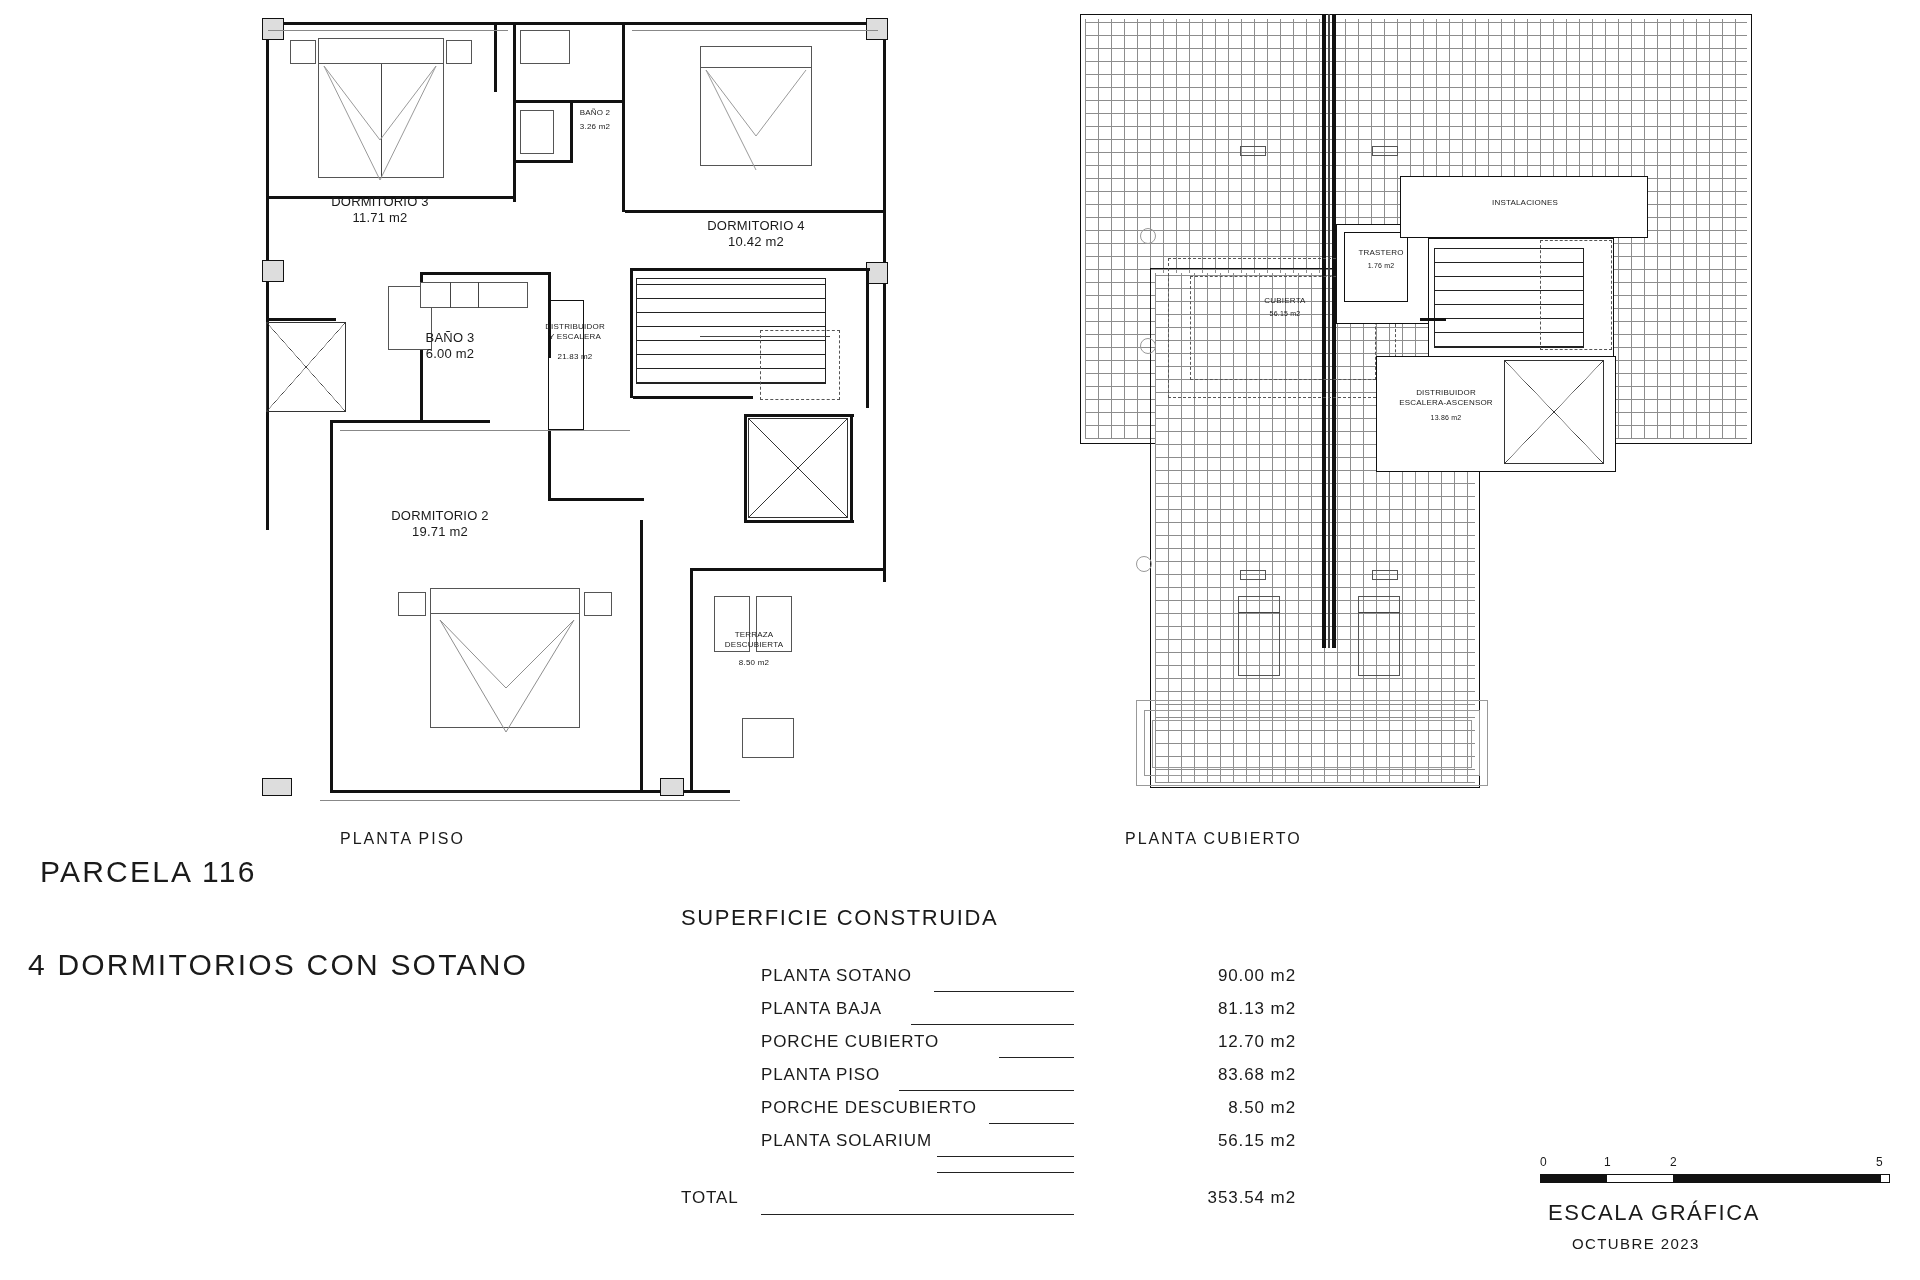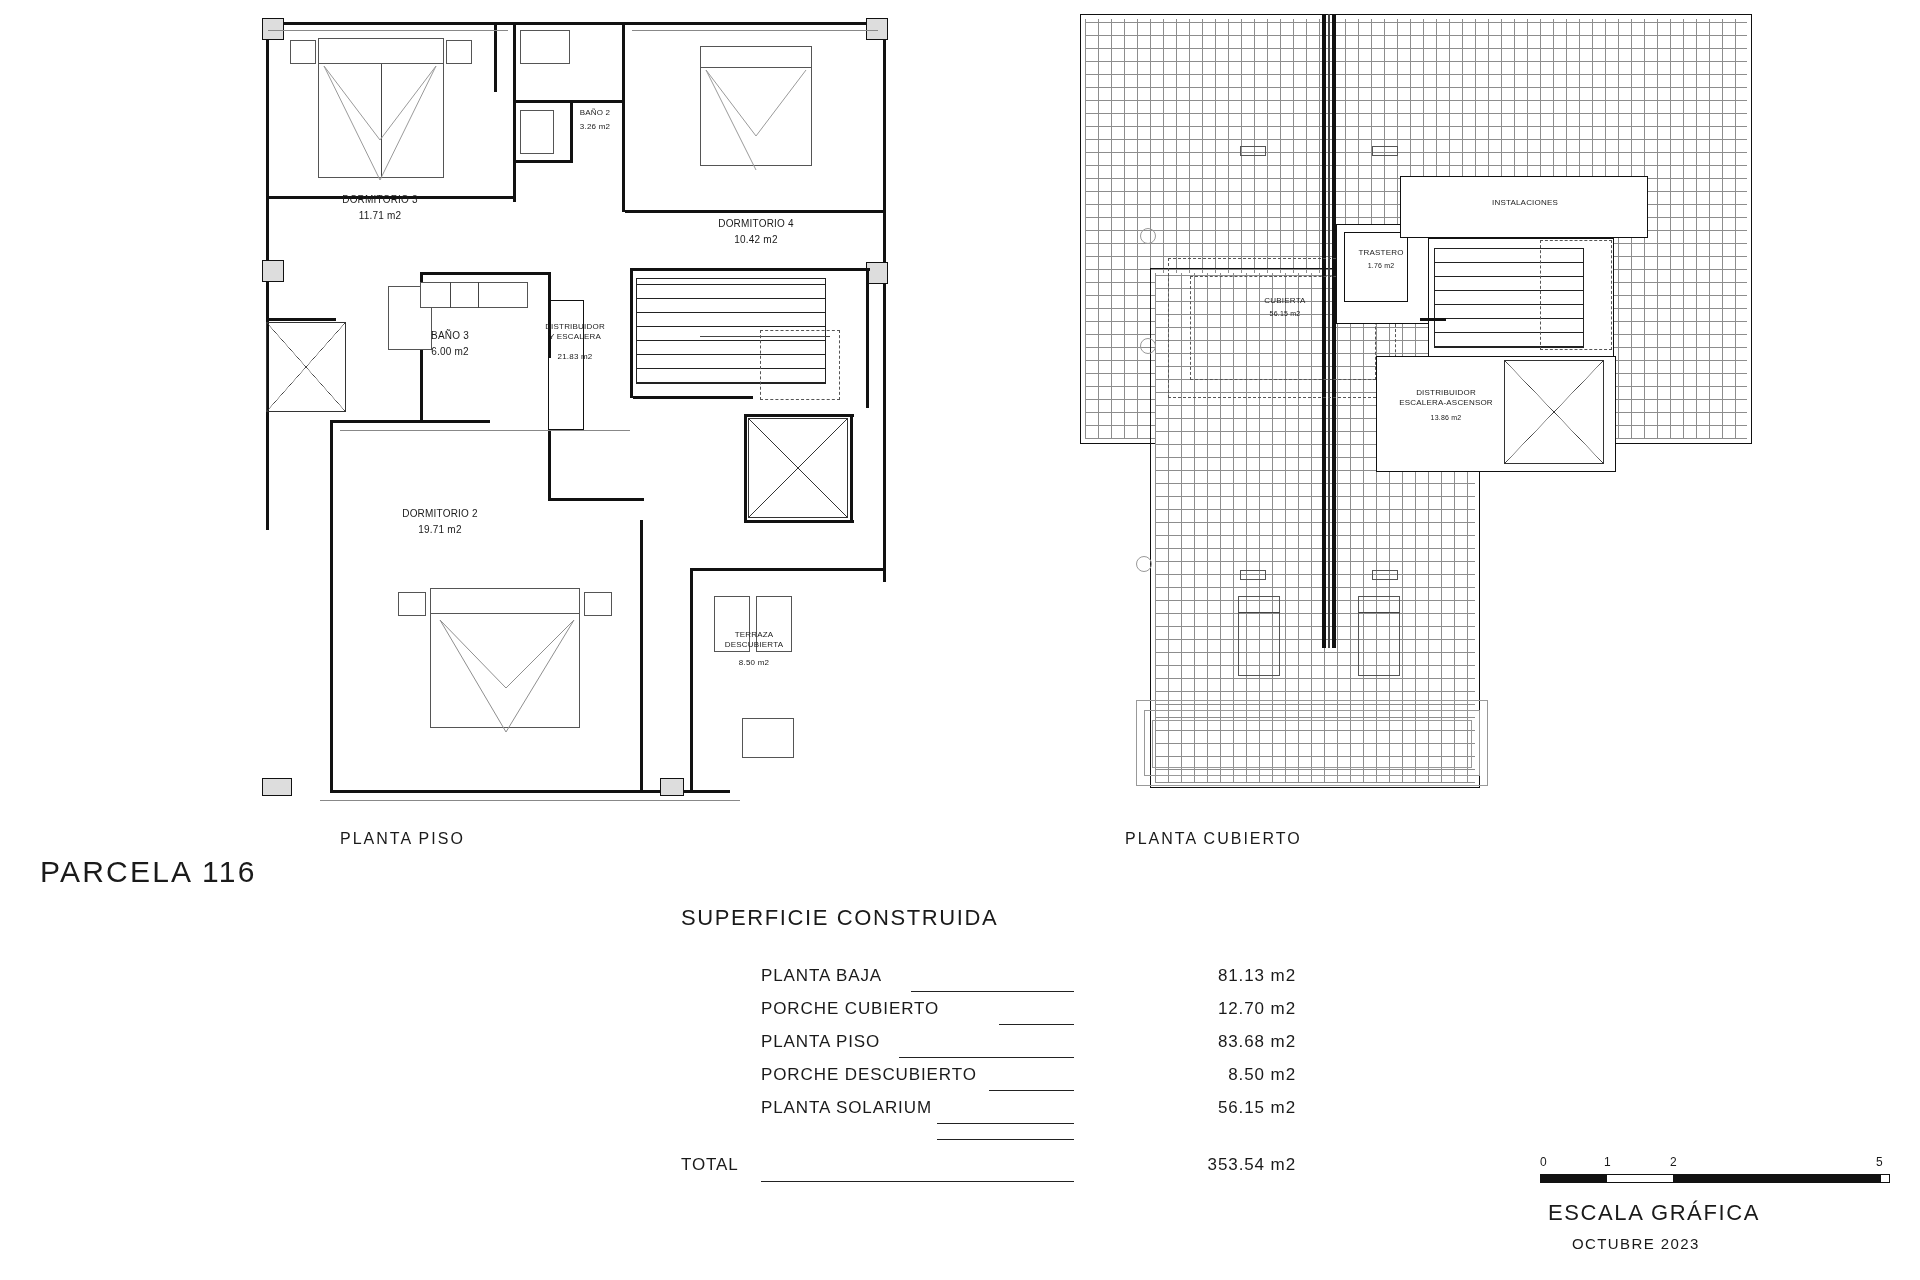--- a/index.html
+++ b/index.html
@@ -9,21 +9,21 @@
   
   .abs{position:absolute;}
   .wall{position:absolute;background:#111;}
   .thin{position:absolute;background:#444;}
   .hair{position:absolute;background:#888;}
   .box{position:absolute;border:1px solid #111;box-sizing:border-box;}
   .boxthin{position:absolute;border:1px solid #555;box-sizing:border-box;}
   .boxhair{position:absolute;border:1px solid #999;box-sizing:border-box;}
   .dash{position:absolute;border:1px dashed #555;box-sizing:border-box;}
   .lbl{position:absolute;text-align:center;line-height:1.25;white-space:pre-line;letter-spacing:.2px;}
-  .lbl.s9{font-size:10px;text-align:center;}
+  .lbl.s9{font-size:13px;text-align:center;}
   .lbl.s8{font-size:8px;}
   .lbl.s7{font-size:7px;}
 
   
   .plan-title{position:absolute;font-size:16px;letter-spacing:2px;color:#1a1a1a;}
 
   
   .parcel{position:absolute;left:40px;top:855px;font-size:30px;letter-spacing:2.2px;color:#1a1a1a;}
   .bedrooms{position:absolute;left:28px;top:945px;font-size:30px;letter-spacing:2.2px;line-height:1.35;color:#1a1a1a;}
 
@@ -234,24 +234,31 @@
     <div class="lbl s7" style="left:326px;top:414px;width:160px;">13.86 m2</div>
 
     <div class="boxhair" style="left:100px;top:228px;width:16px;height:16px;border-radius:50%;"></div>
     <div class="boxhair" style="left:100px;top:338px;width:16px;height:16px;border-radius:50%;"></div>
     <div class="boxhair" style="left:96px;top:556px;width:16px;height:16px;border-radius:50%;"></div>
 
     <div class="plan-title" style="left:85px;top:830px;">PLANTA CUBIERTO</div>
   </div>
 
   <div class="parcel">PARCELA 116</div>
+  <div class="bedrooms">4 DORMITORIOS
+CON SOTANO</div>
 
   <div class="surf-title">SUPERFICIE CONSTRUIDA</div>
 
   <div class="surf">
+    <div class="row">
+      <span class="name">PLANTA SOTANO</span>
+      <span class="lead" style="left:253px;width:140px;"></span>
+      <span class="val">90.00 m2</span>
+    </div>
     <div class="row">
       <span class="name">PLANTA BAJA</span>
       <span class="lead" style="left:230px;width:163px;"></span>
       <span class="val">81.13 m2</span>
     </div>
     <div class="row">
       <span class="name">PORCHE CUBIERTO</span>
       <span class="lead" style="left:318px;width:75px;"></span>
       <span class="val">12.70 m2</span>
     </div>

